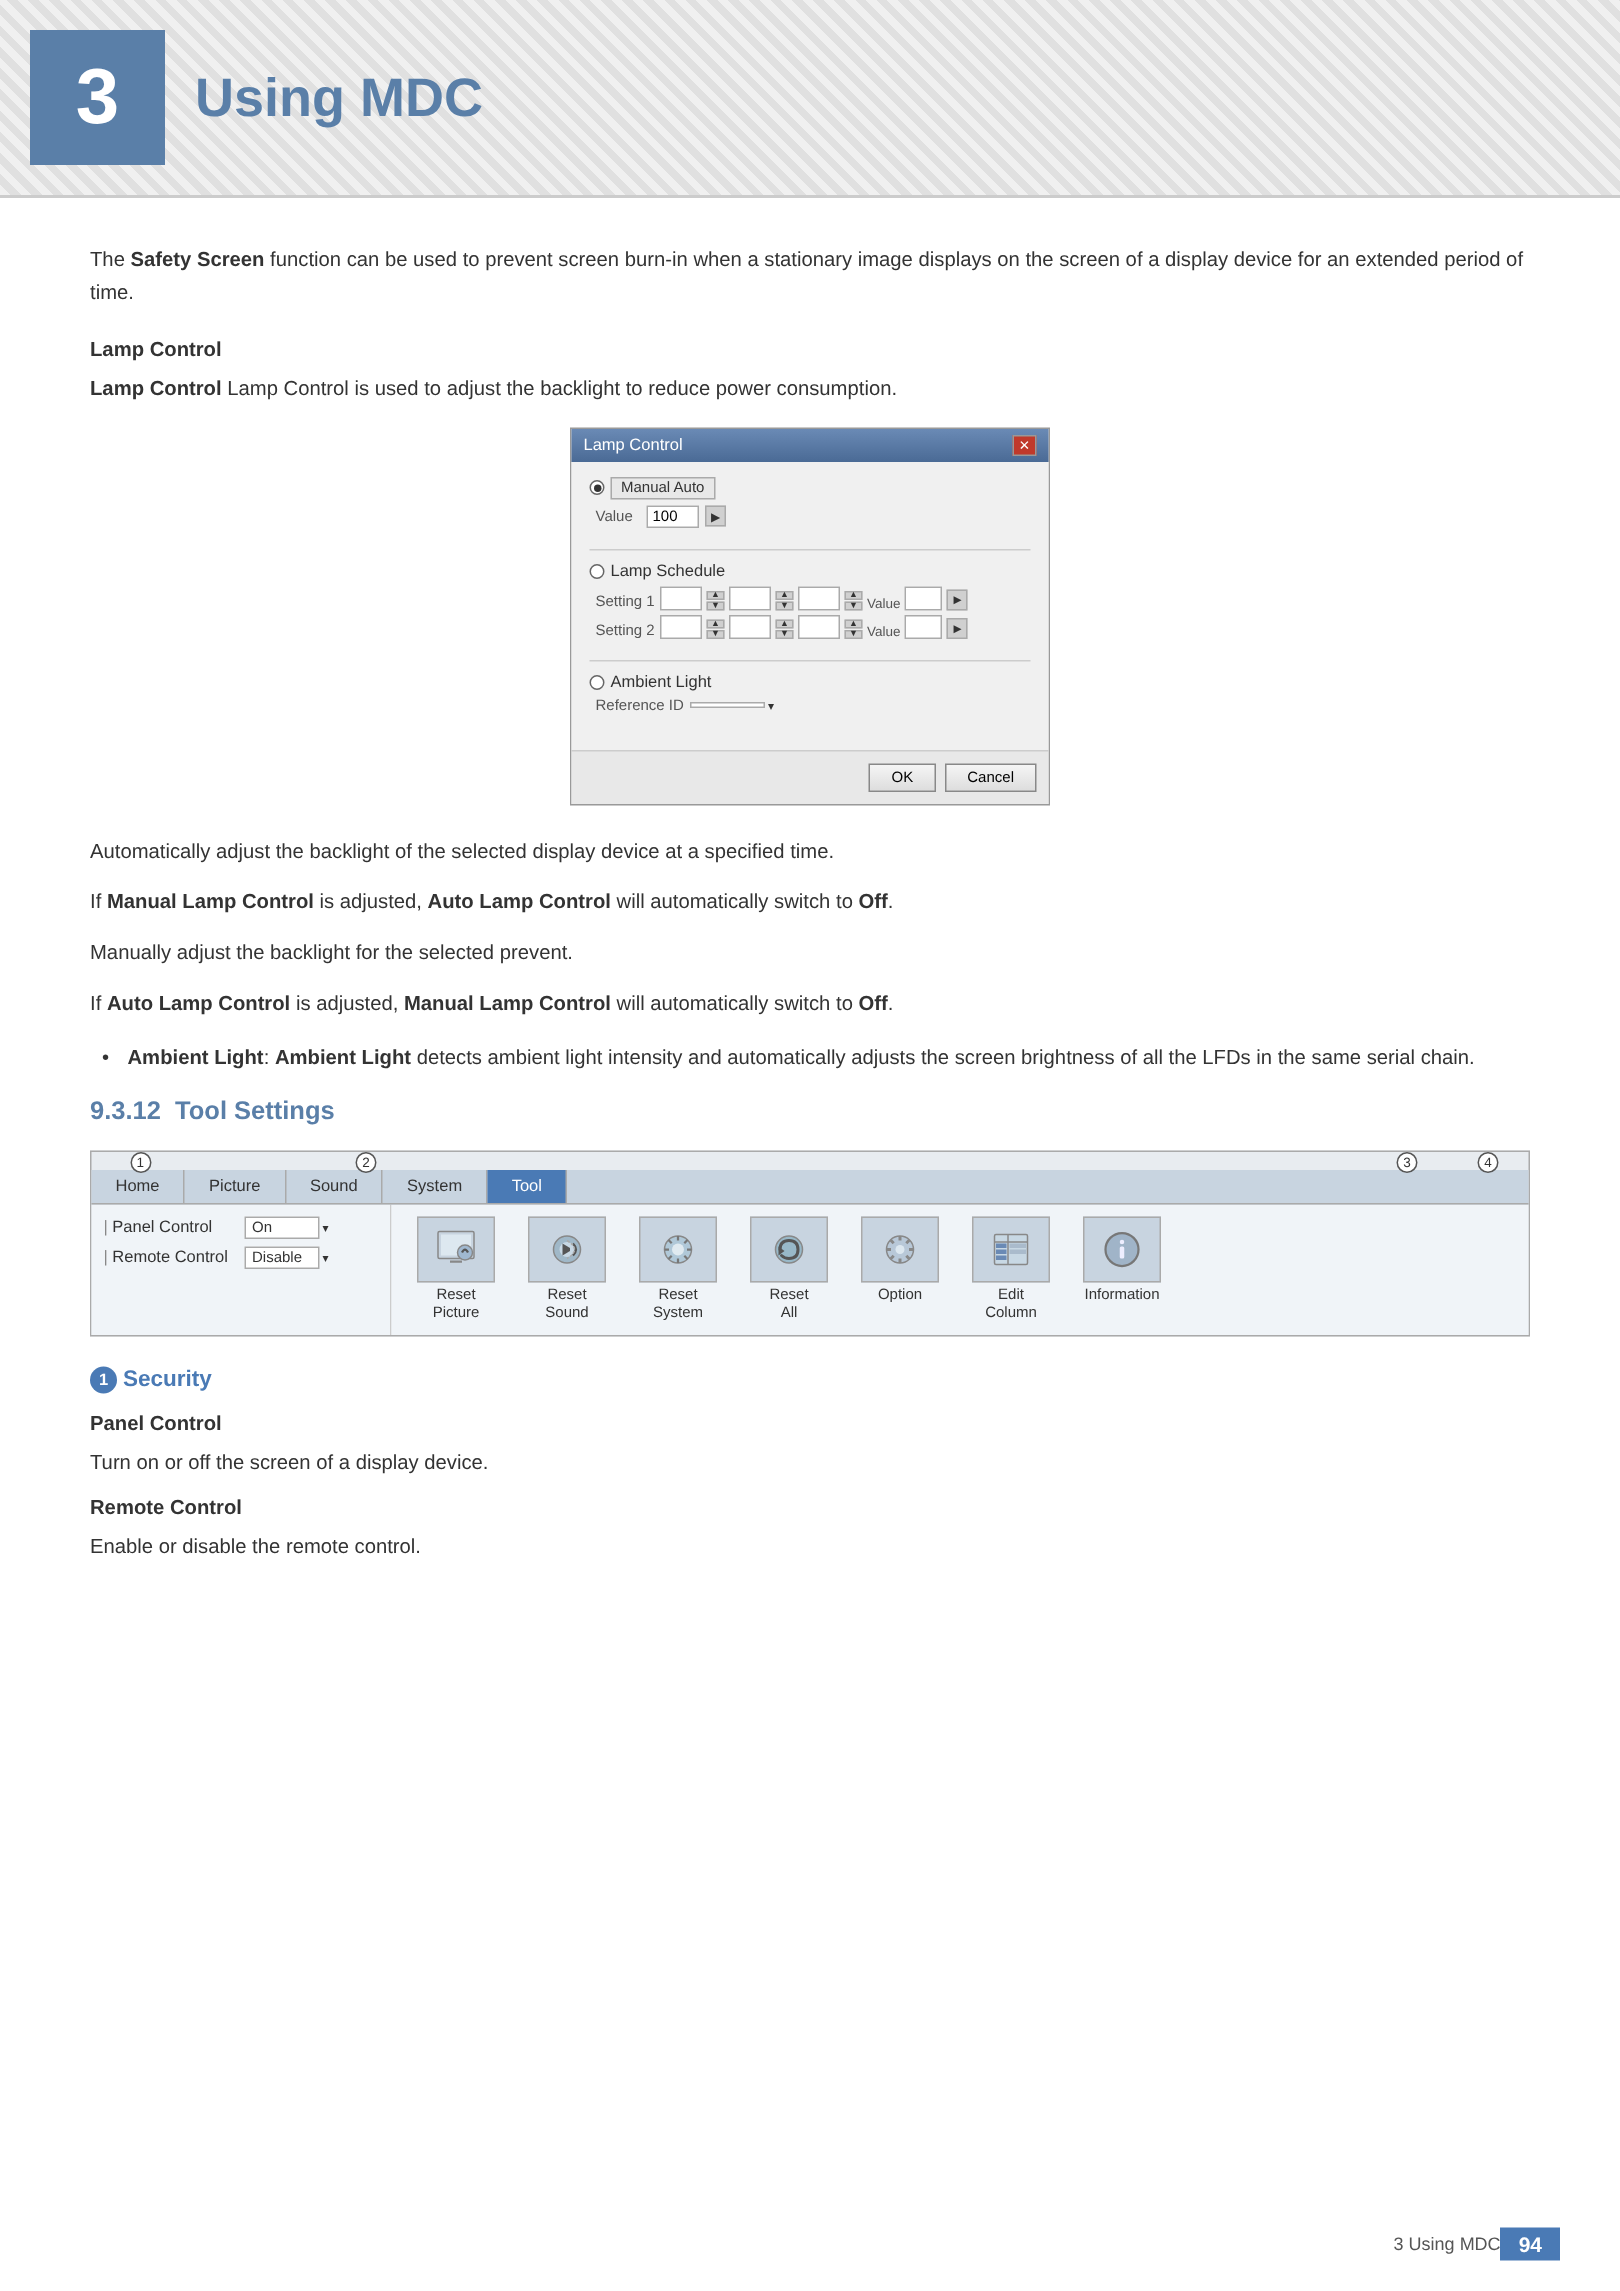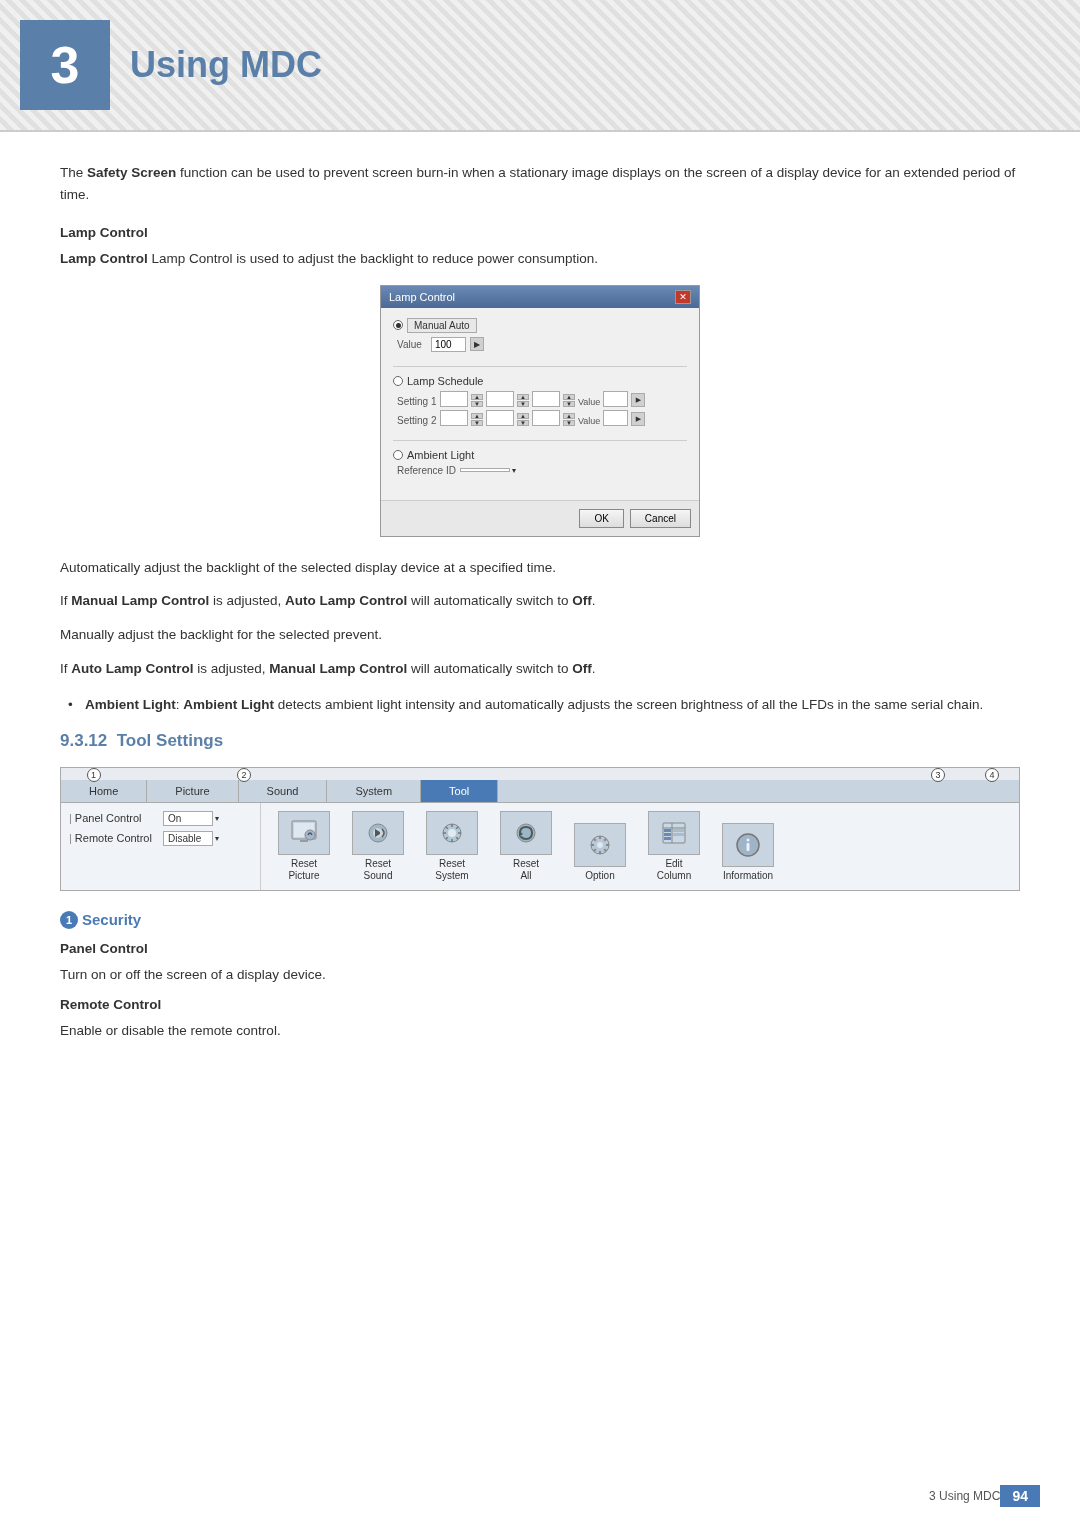--- a/index.html
+++ b/index.html
@@ -273,21 +273,21 @@
       background: #e8ecf0;
       margin: 0 0 20px 0;
       font-size: 11px;
     }
     .tool-tabs {
       display: flex;
       background: #c8d4e0;
       border-bottom: 1px solid #aaa;
     }
     .tool-tab {
-      padding: 5px 28px;
+      padding: 5px 16px;
       font-size: 11px;
       cursor: pointer;
       border-right: 1px solid #aaa;
       color: #333;
     }
     .tool-tab.active {
       background: #4a7ab5;
       color: white;
     }
 
@@ -333,21 +333,20 @@
       color: #333;
     }
 
     .tool-right-panel {
       display: flex;
       flex-wrap: wrap;
       gap: 4px;
       padding: 8px;
       background: #f0f4f8;
       flex: 1;
-      align-items: flex-end;
     }
 
     .tool-icon-item {
       display: flex;
       flex-direction: column;
       align-items: center;
       width: 70px;
     }
     .tool-icon-box {
       width: 52px;

